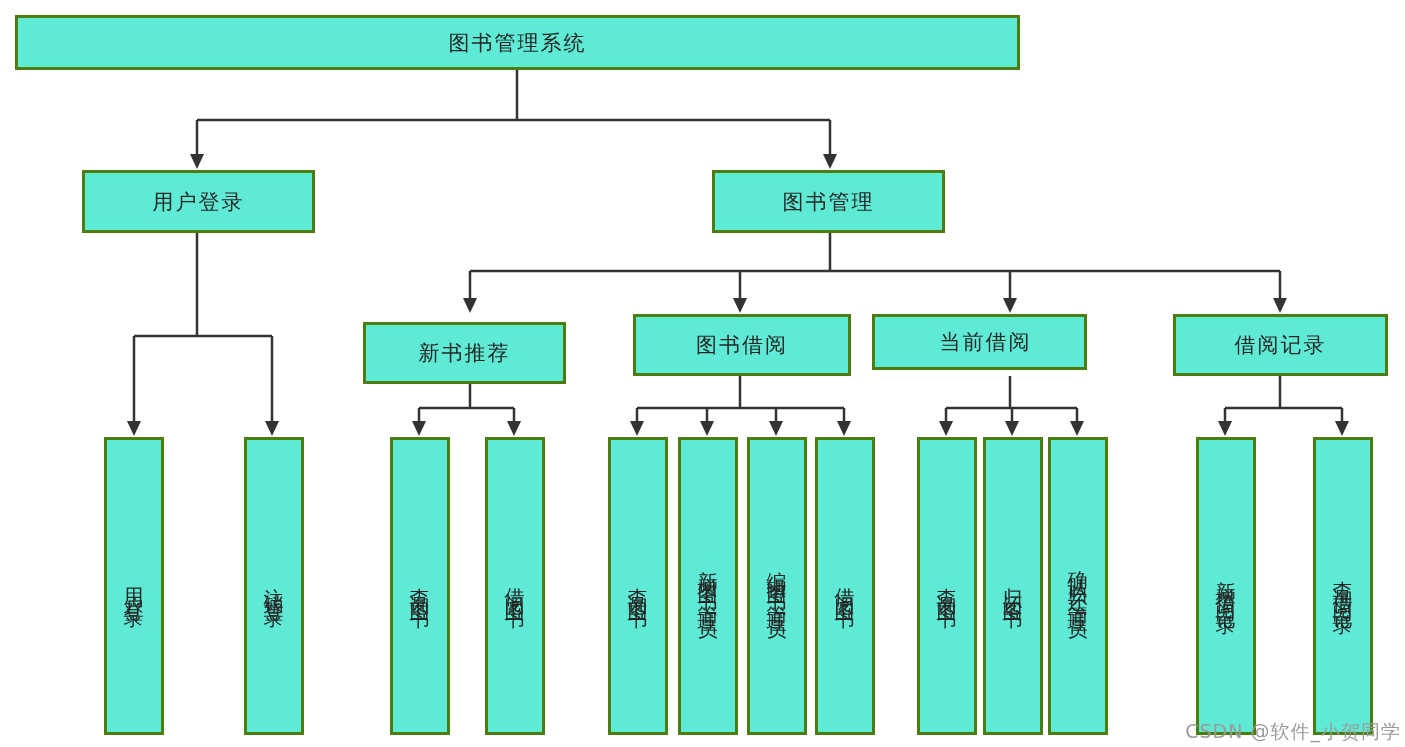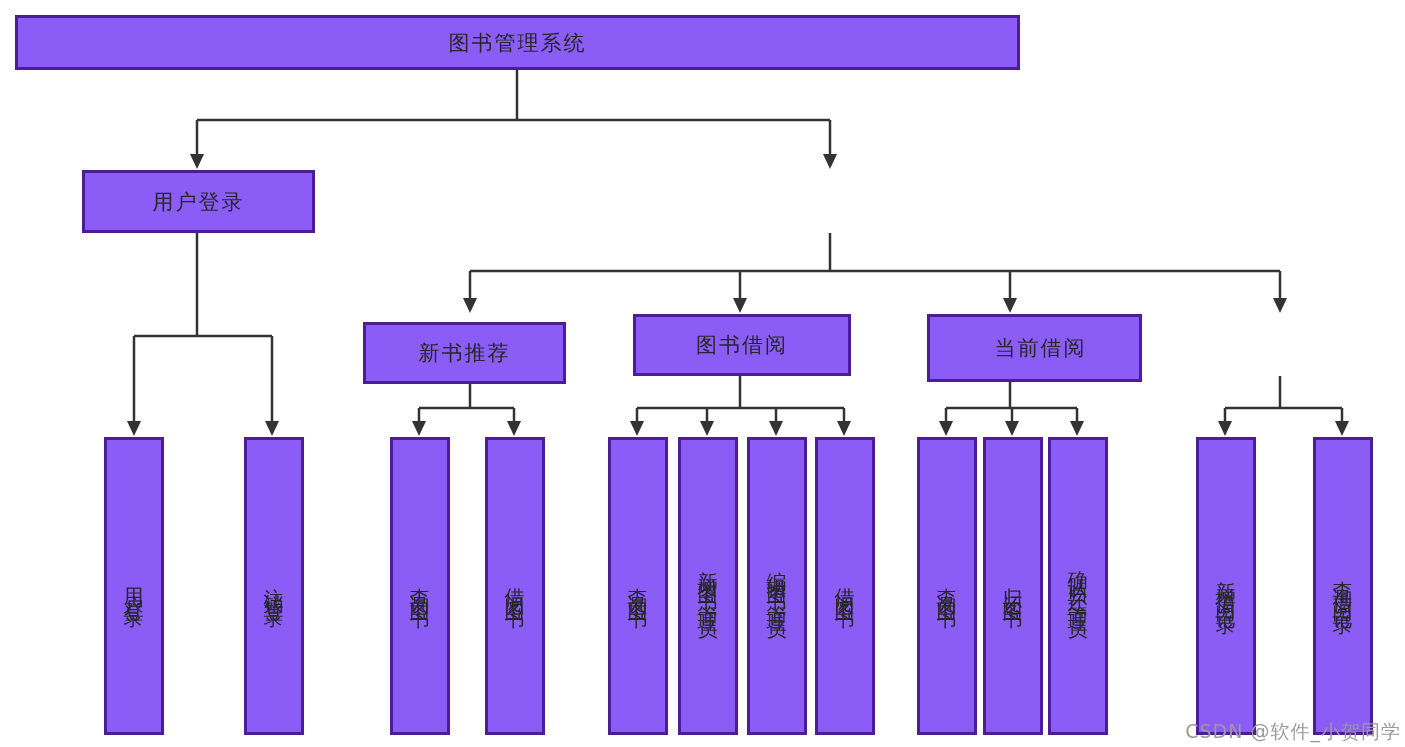--- a/index.html
+++ b/index.html
@@ -1,22 +1,22 @@
 <!DOCTYPE html>
 <html><head>
 <meta charset="utf-8">
 <style>
   html,body{margin:0;padding:0;background:#ffffff;}
   .canvas{
     position:relative;width:1405px;height:747px;background:#ffffff;
     font-family:"DejaVu Sans","Liberation Sans",sans-serif;overflow:hidden;
   }
   .box{
-    position:absolute;box-sizing:border-box;background:#8b5cf6;
-    border:3px solid #4c1d95;color:#262626;
+    position:absolute;box-sizing:border-box;background:#5eead4;
+    border:3px solid #4d7c0f;color:#262626;
     display:grid;place-items:center;z-index:2;
   }
   .h-box{font-size:21px;letter-spacing:2px;white-space:nowrap;}
   .v-box{
     writing-mode:vertical-rl;text-orientation:mixed;
     font-size:20px;letter-spacing:0.35em;line-height:1;
   }
   .connector-layer{position:absolute;left:0;top:0;z-index:1;}
   .watermark{
     position:absolute;right:4px;bottom:2px;font-size:19px;
@@ -81,24 +81,26 @@
         <line x1="1225" y1="408" x2="1225" y2="423"></line>
         <polygon points="1218,421 1232,421 1225,436" stroke="none"></polygon>
         <line x1="1342" y1="408" x2="1342" y2="423"></line>
         <polygon points="1335,421 1349,421 1342,436" stroke="none"></polygon>
       </g>
   </svg>
 
   <div class="box h-box" style="left:15px;top:15px;width:1005px;height:55px;">图书管理系统</div>
 
   <div class="box h-box" style="left:82px;top:170px;width:233px;height:63px;">用户登录</div>
+  <div class="box h-box" style="left:712px;top:170px;width:233px;height:63px;">图书管理</div>
 
   <div class="box h-box" style="left:363px;top:322px;width:203px;height:62px;">新书推荐</div>
   <div class="box h-box" style="left:633px;top:314px;width:218px;height:62px;">图书借阅</div>
-  <div class="box h-box" style="left:927px;top:314px;width:215px;height:68px;padding-left:12px;">当前借阅</div>
+  <div class="box h-box" style="left:872px;top:314px;width:215px;height:56px;padding-left:12px;">当前借阅</div>
+  <div class="box h-box" style="left:1173px;top:314px;width:215px;height:62px;">借阅记录</div>
 
   <div class="box v-box" style="left:104px;top:437px;width:60px;height:298px;">用户登录</div>
   <div class="box v-box" style="left:244px;top:437px;width:60px;height:298px;">注销登录</div>
 
   <div class="box v-box" style="left:390px;top:437px;width:60px;height:298px;">查询图书</div>
   <div class="box v-box" style="left:485px;top:437px;width:60px;height:298px;">借阅图书</div>
 
   <div class="box v-box" style="left:608px;top:437px;width:60px;height:298px;">查询图书</div>
   <div class="box v-box" style="left:678px;top:437px;width:60px;height:298px;">新增图书（管理员）</div>
   <div class="box v-box" style="left:747px;top:437px;width:60px;height:298px;">编辑图书（管理员）</div>

